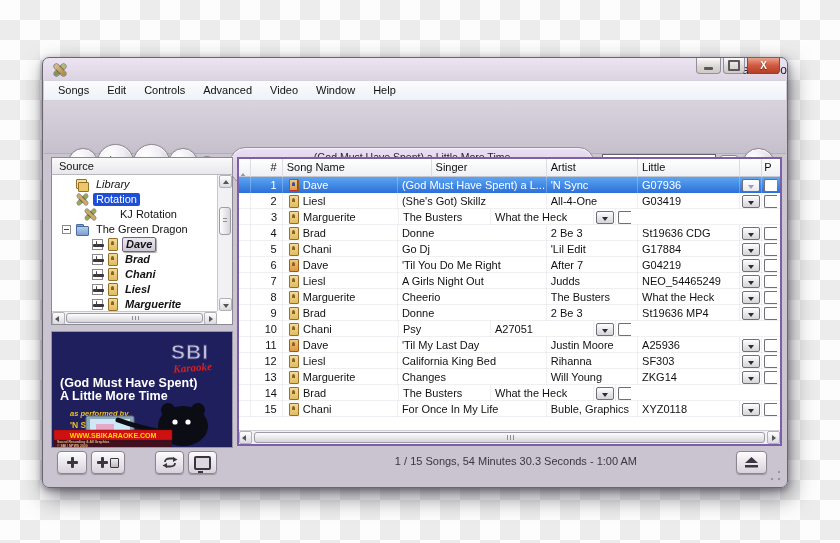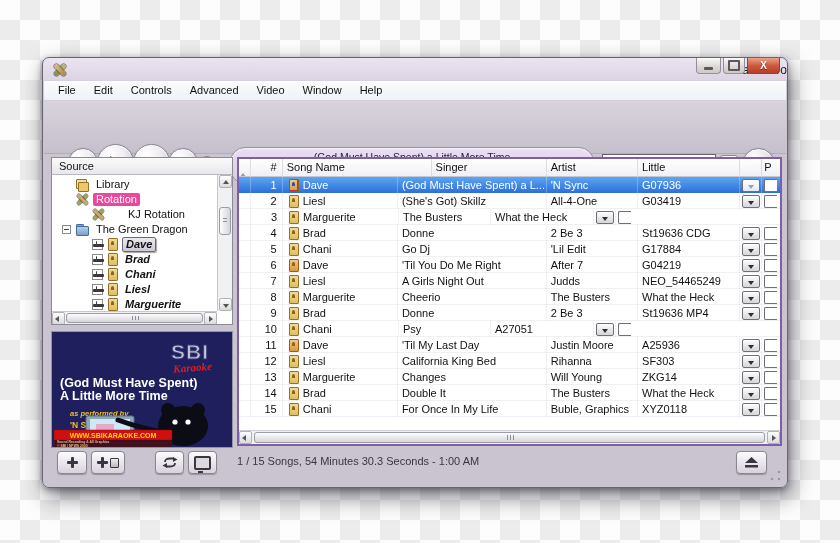--- a/index.html
+++ b/index.html
@@ -60,21 +60,21 @@
   .eyebtn{position:absolute;left:698px;top:47px;width:31px;height:31px;border-radius:50%;border:1px solid #8d8793;
         background:radial-gradient(circle at 35% 28%,#fff,#ded9e2 60%,#b8b2be);display:flex;align-items:center;justify-content:center;
         box-shadow:inset 0 1px 1px #fff,0 1px 2px rgba(0,0,0,.3);}
   
   .src-header{position:absolute;left:8px;top:99px;width:182px;height:18px;box-sizing:border-box;border:1px solid #8a8a92;border-bottom:1px solid #b8b8be;
         background:linear-gradient(#fafafb,#e8e8ec);font-size:11px;color:#111;line-height:17px;padding-left:7px;}
   .tree{position:absolute;left:8px;top:117px;width:182px;height:150px;box-sizing:border-box;border:1px solid #8a8a92;border-top:none;background:#fff;overflow:hidden;}
   .tree-inner{position:absolute;left:0;top:2px;right:15px;bottom:13px;overflow:hidden;}
   .titem{height:15px;display:flex;align-items:center;font-size:11px;color:#111;white-space:nowrap;}
   .tlabel{padding:0 3px;line-height:13px;}
-  .tsel .tlabel{background:#ec4899;color:#fff;border-radius:2px;}
+  .tsel .tlabel{background:#1d4ed8;color:#fff;border-radius:2px;}
   .singerstyle{font-weight:bold;font-style:italic;}
   .badge{background:linear-gradient(#ece8f0,#cfc9d6);border:1px solid #6e6876;border-radius:2px;box-shadow:1px 1px 1px rgba(0,0,0,.35);}
   .exp{width:9px;height:9px;border:1px solid #8a8a8a;background:#fff;position:relative;margin-right:4px;flex:none;box-sizing:border-box;}
   .exp::before{content:'';position:absolute;left:1px;top:3px;width:5px;height:1px;background:#444;}
   .exp.plus::after{content:'';position:absolute;left:3px;top:1px;width:1px;height:5px;background:#444;}
   .exp-spacer{width:13px;flex:none;}
   .ic{width:14px;height:13px;display:inline-block;margin-right:4px;position:relative;flex:none;}
   .ic-library::before{content:'';position:absolute;left:1px;top:1px;width:9px;height:8px;background:#f6e08e;border:1px solid #94702a;border-radius:1px;}
   .ic-library::after{content:'';position:absolute;left:3px;top:4px;width:9px;height:8px;background:#ecc868;border:1px solid #94702a;border-radius:1px;}
   .ic-rotation::before,.ic-rotation::after{content:'';position:absolute;left:6px;top:0;width:3px;height:13px;border-radius:2px;box-shadow:0 0 0 1px rgba(50,45,25,.5);}
@@ -135,21 +135,21 @@
   
   .bbtn{position:absolute;top:393px;height:23px;border:1px solid #8b8591;border-radius:4px;box-sizing:border-box;
       background:linear-gradient(#fcfbfd,#d7d2dc);box-shadow:inset 0 1px 1px #fff,0 1px 1px rgba(0,0,0,.25);
       display:flex;align-items:center;justify-content:center;}
   .plus{position:relative;width:11px;height:11px;}
   .plus::before{content:'';position:absolute;left:0;top:4px;width:11px;height:3px;background:#3a353f;border-radius:1px;}
   .plus::after{content:'';position:absolute;left:4px;top:0;width:3px;height:11px;background:#3a353f;border-radius:1px;}
   .minisq{width:7px;height:8px;border:1px solid #3a353f;border-radius:1px;margin-left:2px;background:linear-gradient(#eee,#bbb);}
   .monitor-glyph{width:13px;height:10px;border:2px solid #3a353f;border-radius:2px;position:relative;background:#dcd8e0;}
   .monitor-glyph::after{content:'';position:absolute;left:2px;bottom:-5px;width:5px;height:2px;background:#3a353f;}
-  .statustext{position:absolute;left:194px;top:397px;width:400px;text-align:left;font-size:11px;color:#3a3740;}
+  .statustext{position:absolute;left:194px;top:397px;width:400px;text-align:right;font-size:11px;color:#3a3740;}
   .grip{position:absolute;right:5px;bottom:5px;width:13px;height:13px;
       background:
         radial-gradient(circle at 10px 3px,#9a95a1 1.3px,transparent 1.6px),
         radial-gradient(circle at 10px 10px,#9a95a1 1.3px,transparent 1.6px),
         radial-gradient(circle at 3px 10px,#9a95a1 1.3px,transparent 1.6px);}
 </style>
 </head>
 <body>
 
 <div class="window">
@@ -165,21 +165,21 @@
           <i></i>
         </span>
       <span class="wbtn max">
           <i></i>
         </span>
       <span class="wbtn close">X</span>
     </div>
   </div>
 
   <div class="menubar">
-      <span class="mitem">File</span>
+      <span class="mitem">Songs</span>
       <span class="mitem">Edit</span>
       <span class="mitem">Controls</span>
       <span class="mitem">Advanced</span>
       <span class="mitem">Video</span>
       <span class="mitem">Window</span>
       <span class="mitem">Help</span>
     </div>
 
   <div class="toolbar">
     <div class="tbtn" style="left:24px;top:47px;width:28px;height:28px;">
@@ -237,31 +237,31 @@
         <circle cx="11" cy="7.5" r="4.6" fill="#7a66b0" stroke="#3a3550" stroke-width="1"></circle>
         <circle cx="11" cy="7.5" r="2" fill="#1c1830"></circle>
         <circle cx="9.6" cy="6" r="1" fill="#fff"></circle>
       </svg>
     </div>
   </div>
 
   <div class="src-header">Source</div>
   <div class="tree">
     <div class="tree-inner">
-        <div class="titem" style="padding-left: 10px;">
+        <div class="titem" style="padding-left: 10px; font-style: italic;">
           <span class="exp-spacer"></span>
           <span class="ic ic-library"></span>
           <span class="tlabel">Library</span>
         </div>
         <div class="titem tsel" style="padding-left: 10px;">
           <span class="exp-spacer"></span>
           <span class="ic ic-rotation"></span>
           <span class="tlabel">Rotation</span>
         </div>
-        <div class="titem" style="padding-left: 10px; gap: 16px;">
+        <div class="titem" style="padding-left: 2px; gap: 16px;">
           <span class="exp-spacer"></span>
           <span class="ic ic-rotation"></span>
           <span class="tlabel">KJ Rotation</span>
         </div>
         <div class="titem" style="padding-left: 10px;">
           <span class="exp minus"></span>
           <span class="ic ic-folder"></span>
           <span class="tlabel">The Green Dragon</span>
         </div>
         <div class="titem" style="padding-left: 40px;">
@@ -572,21 +572,20 @@
             <span class="pbox"></span>
           </div>
         </div>
         <div class="trow">
           <div class="c w-gut"></div>
           <div class="c w-num">14</div>
           <div class="c w-singer">
             <span class="ic ic-singer"></span>
             <span>Brad</span>
           </div>
-          <div class="c w-song">Double It</div>
           <div class="c w-artist">The Busters</div>
           <div class="c w-album">What the Heck</div>
           <div class="c w-dd">
             <span class="ddbtn"></span>
           </div>
           <div class="c w-p">
             <span class="pbox"></span>
           </div>
         </div>
         <div class="trow">

